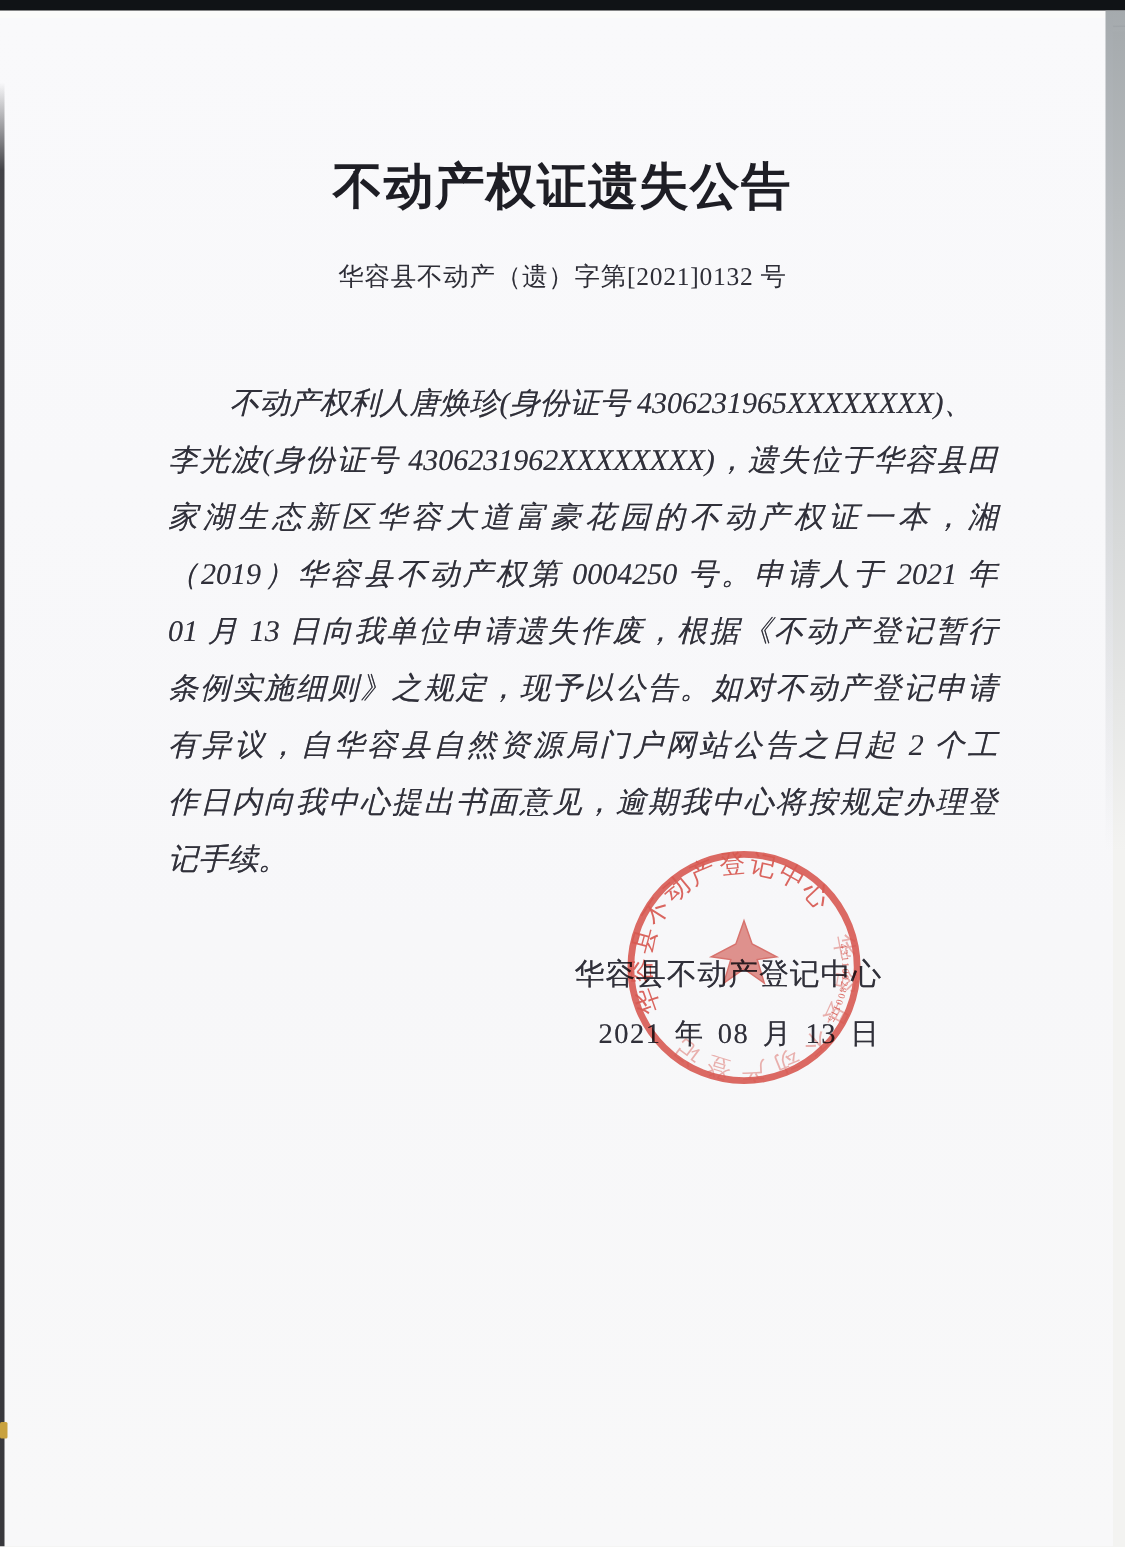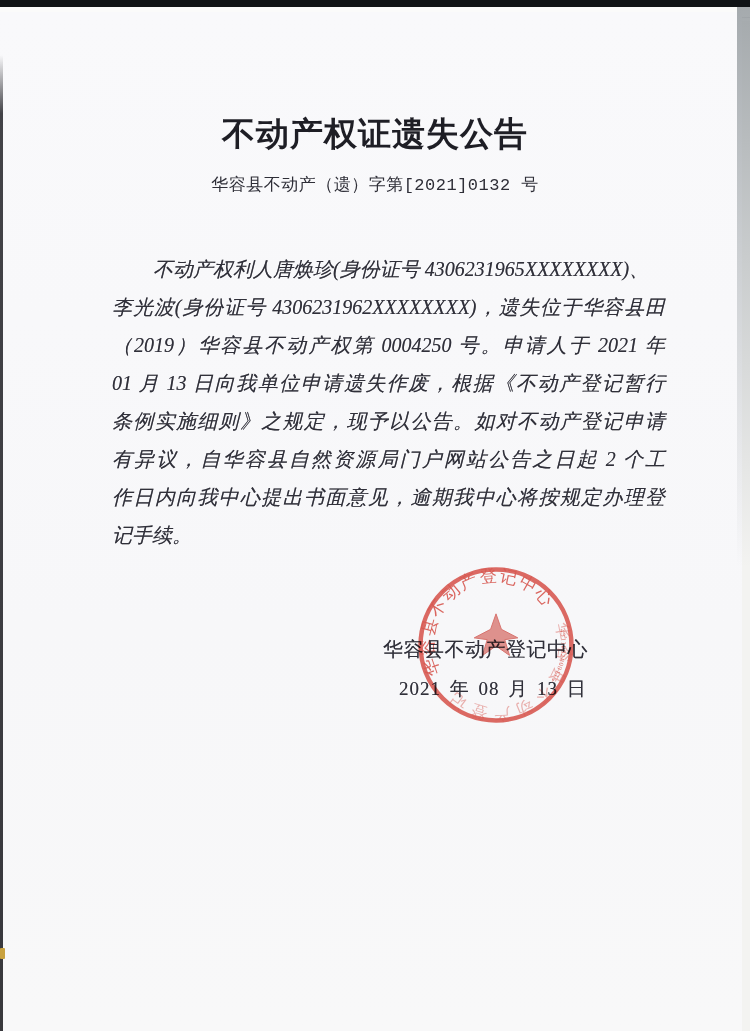--- a/index.html
+++ b/index.html
@@ -37,27 +37,27 @@
     background:linear-gradient(180deg, rgba(150,156,160,.85) 0%, rgba(160,166,170,.55) 40%, rgba(170,175,178,0) 100%);
     z-index:6;
   }
   
   .paper{
     position:absolute;left:0;top:12px;width:742px;height:1019px;
     background:linear-gradient(180deg,#f9f9fb 0%,#f7f7f9 60%,#f8f8f9 100%);
     z-index:3;
   }
   .doc-title{
-    position:absolute;left:0;top:100px;width:750px;
+    position:absolute;left:0;top:90px;width:750px;
     text-align:center;font-size:33px;font-weight:700;
     color:#1e1e25;letter-spacing:1px;
   }
   .doc-number{
     position:absolute;left:0;top:161px;width:750px;
-    text-align:center;font-size:17px;color:#2e2e37;letter-spacing:.5px;font-family:Liberation Mono, monospace;
+    text-align:center;font-size:17px;color:#2e2e37;letter-spacing:.5px;
   }
   .doc-body{
     position:absolute;left:112px;top:238px;width:553px;
     font-size:20px;line-height:38px;color:#30303a;
     text-shadow:0 0 .4px rgba(45,45,55,.55);
     font-style:italic;
   }
   .bodyline{
     text-align:justify;text-align-last:justify;
     height:38px;overflow:visible;white-space:nowrap;
@@ -93,20 +93,21 @@
 
 <div class="paper">
 
   <div class="doc-title">不动产权证遗失公告</div>
 
   <div class="doc-number">华容县不动产（遗）字第[2021]0132 号</div>
 
   <div class="doc-body">
     <div class="bodyline first">不动产权利人唐焕珍(身份证号 4306231965XXXXXXXX)、</div>
     <div class="bodyline">李光波(身份证号 4306231962XXXXXXXX)，遗失位于华容县田</div>
+    <div class="bodyline">家湖生态新区华容大道富豪花园的不动产权证一本，湘</div>
     <div class="bodyline">（2019）华容县不动产权第 0004250 号。申请人于 2021 年</div>
     <div class="bodyline">01 月 13 日向我单位申请遗失作废，根据《不动产登记暂行</div>
     <div class="bodyline">条例实施细则》之规定，现予以公告。如对不动产登记申请</div>
     <div class="bodyline">有异议，自华容县自然资源局门户网站公告之日起 2 个工</div>
     <div class="bodyline">作日内向我中心提出书面意见，逾期我中心将按规定办理登</div>
     <div class="bodyline last">记手续。</div>
   </div>
 
   <div class="sig-line">华容县不动产登记中心</div>
   <div class="date-line">2021 年 08 月 13 日</div>

